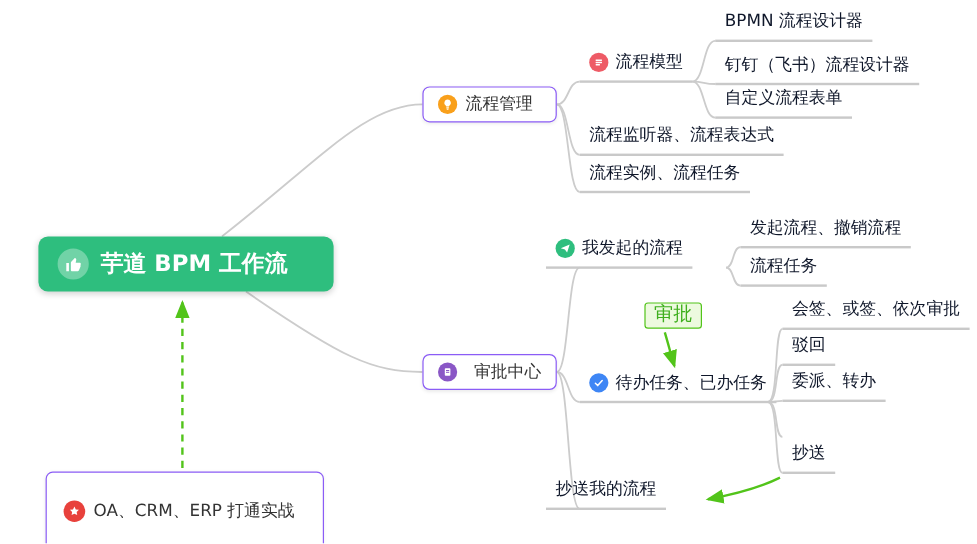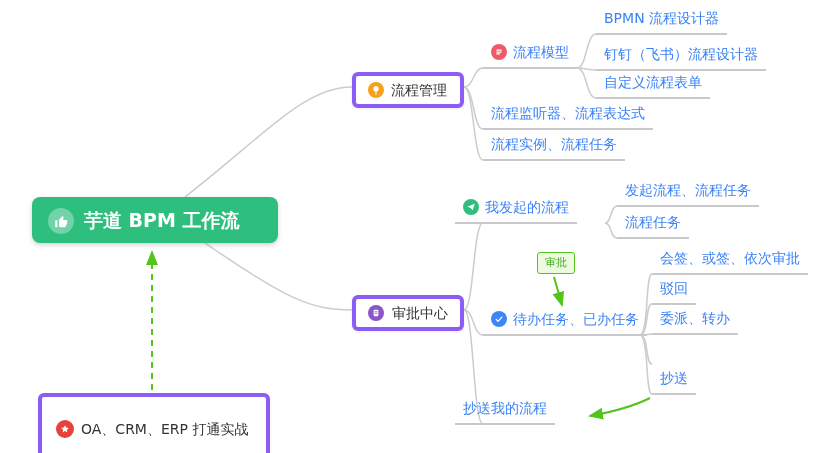--- a/index.html
+++ b/index.html
@@ -2,45 +2,46 @@
 <html><head>
 <meta charset="utf-8">
 <style>
   html,body{margin:0;padding:0;background:#fff;}
   .canvas{
     position:relative;width:814px;height:453px;background:#ffffff;overflow:hidden;
     font-family:"DejaVu Sans","Liberation Sans",sans-serif;
   }
   .wires{position:absolute;left:0;top:0;pointer-events:none;}
   .root{
-    position:absolute;display:flex;align-items:flex-end;gap:10px;box-sizing:border-box;
+    position:absolute;display:flex;align-items:center;gap:10px;box-sizing:border-box;
     background:#2ebe7e;color:#fff;border-radius:8px;padding:9px 16px;
     font-size:19px;font-weight:700;line-height:28px;white-space:nowrap;
     box-shadow:0 2px 5px rgba(0,0,0,.18);
   }
   .root-icon{
     width:26px;height:26px;border-radius:50%;background:rgba(255,255,255,.32);
     display:inline-flex;align-items:center;justify-content:center;flex:none;
   }
   .root-icon svg{width:15px;height:15px;display:block;}
   .box{
     position:absolute;display:flex;align-items:center;gap:7px;box-sizing:border-box;
-    background:#fff;border:4px solid #8b5cf6;border-radius:6px;padding:4px 12px;
+    background:#fff;border:1px solid #8b5cf6;border-radius:6px;padding:4px 12px;
     font-size:14px;color:#333;line-height:20px;white-space:nowrap;
     box-shadow:0 1px 3px rgba(0,0,0,.08);
   }
   .leaf{
     position:absolute;display:flex;align-items:center;gap:6px;box-sizing:border-box;
     padding:0 8px 5px 8px;border-bottom:2px solid #c9c9c9;
-    font-size:14px;color:#3b82f6;line-height:20px;white-space:nowrap;
+    font-size:14px;color:#0f172a;line-height:20px;white-space:nowrap;
   }
   .tag{
     position:absolute;box-sizing:border-box;border:1px solid #52c41a;color:#3faf1e;
-    background:#edfadf;font-size:11px;line-height:16px;padding:2px 7px;border-radius:3px;
+    background:#edfadf;font-size:16px;line-height:16px;padding:2px 7px;border-radius:3px;
     white-space:nowrap;
+    font-family:Liberation Serif, serif;
   }
   .mini-icon{
     width:16px;height:16px;border-radius:50%;display:inline-flex;
     align-items:center;justify-content:center;flex:none;
   }
   .mini-icon svg{width:10px;height:10px;display:block;}
 </style>
 </head>
 <body>
 
@@ -141,21 +142,21 @@
   <div class="leaf" style="left:455px;top:197px;min-width:122px;">
     <span class="mini-icon" style="background:#2ebe7e">
       <svg viewBox="0 0 12 12" aria-hidden="true" fill="#ffffff">
           <path d="M1.6 5.8 10.5 2 7.9 10 5.7 7.2 1.6 5.8z"></path>
         </svg>
     </span>
     <span>我发起的流程</span>
   </div>
 
   <div class="leaf" style="left:617px;top:180px;">
-    <span>发起流程、流程任务</span>
+    <span>发起流程、撤销流程</span>
   </div>
   <div class="leaf" style="left:617px;top:212px;">
     <span>流程任务</span>
   </div>
 
   <div class="leaf" style="left:483px;top:309px;min-width:157px;">
     <span class="mini-icon" style="background:#3e86f5">
       <svg viewBox="0 0 12 12" aria-hidden="true">
           <path d="M2.6 6.4l2.3 2.4 4.5-5.1" stroke="#ffffff" stroke-width="1.5" fill="none" stroke-linecap="round" stroke-linejoin="round"></path>
         </svg>

